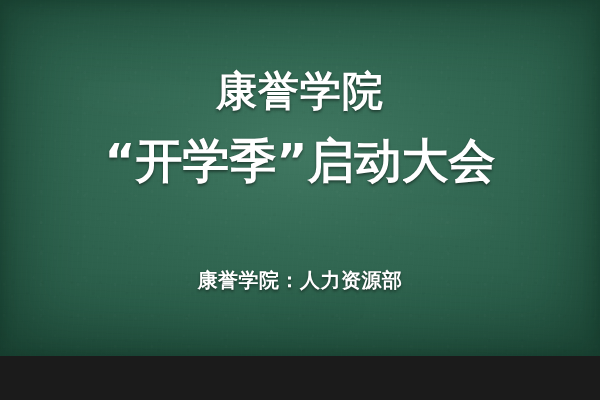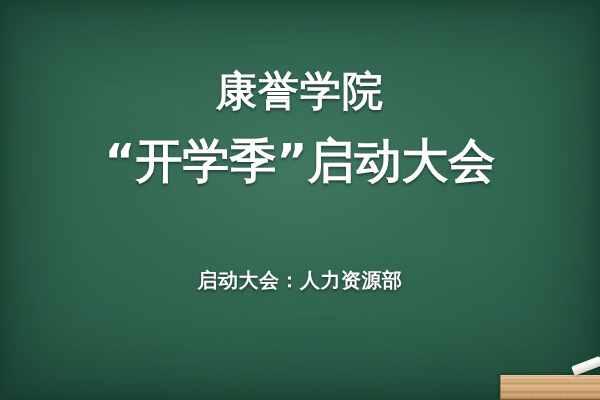--- a/index.html
+++ b/index.html
@@ -5,21 +5,21 @@
 <style>
   html, body {
     margin: 0;
     padding: 0;
     background: #1b1b1b;
   }
 
   #slide {
     position: relative;
     width: 600px;
-    height: 400px;
+    height: 356px;
     overflow: hidden;
     font-family: "DejaVu Sans", "Liberation Sans", sans-serif;
     
     background-color: #2f6550;
     background-image:
       radial-gradient(ellipse 75% 70% at 50% 42%,
                       rgba(92,150,125,0.38) 0%,
                       rgba(70,125,101,0.18) 38%,
                       rgba(24,62,46,0.16) 72%,
                       rgba(16,48,35,0.34) 100%);
@@ -168,21 +168,21 @@
 <div id="slide">
 
   <div class="tex tex-a"></div>
   <div class="tex tex-b"></div>
   <div class="tex tex-c"></div>
   <div class="tex tex-vig"></div>
 
   <div id="content">
     <div class="title-line" id="title-line-1">康誉学院</div>
     <div class="title-line" id="title-line-2">“开学季”启动大会</div>
-    <div id="subtitle">启动大会：人力资源部</div>
+    <div id="subtitle">康誉学院：人力资源部</div>
   </div>
 
   <div id="chalk-ledge">
     <div class="grain"></div>
   </div>
 
   <div id="chalk-stick"></div>
 
 </div>
 

